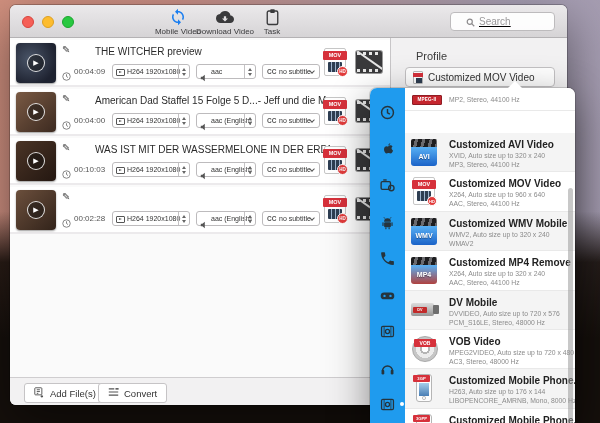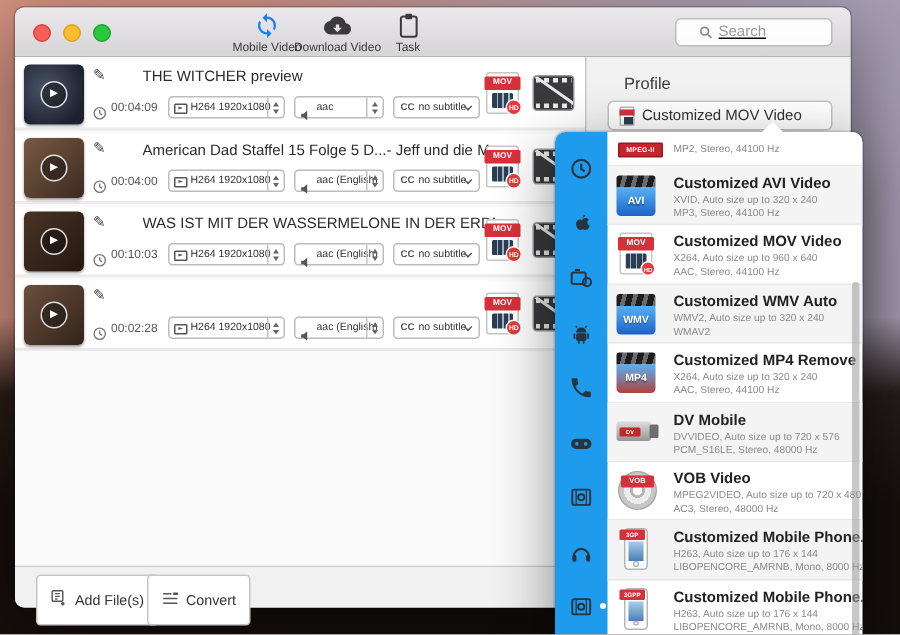--- a/index.html
+++ b/index.html
@@ -69,33 +69,33 @@
   .rp-title { position:absolute; left:25px; top:12px; font-size:11px; color:#3c3c3c; }
   .profilebtn { position:absolute; left:14px; top:29px; width:150px; height:20px; background:#fff; border:1px solid #c3c1c3;
     border-radius:4px; display:flex; align-items:center; gap:5px; padding-left:7px; }
   .minidoc { width:10px; height:13px; background:#fff; border:1px solid #bbb; border-radius:1px; position:relative; }
   .minidoc::before { content:""; position:absolute; top:1px; left:-1px; right:-1px; height:4px; background:#d6313b; }
   .minidoc::after { content:""; position:absolute; top:6px; left:2px; width:6px; height:5px; background:#2e3e52; }
   .profilebtn span { font-size:10px; color:#333; }
   
   .footer { position:absolute; left:0; top:372px; right:0; height:28px; background:#f2f1f2;
     border-top:1px solid #cfcdcf; border-radius:0 0 6px 6px; }
-  .fbtn { position:absolute; top:5px; height:34px; background:#fff; border:1px solid #c6c4c6; border-radius:3px;
+  .fbtn { position:absolute; top:5px; height:20px; background:#fff; border:1px solid #c6c4c6; border-radius:3px;
     display:flex; align-items:center; gap:5px; padding:0 9px; font-size:9.5px; color:#333; }
   
   .popup { position:absolute; left:370px; top:88px; width:205px; height:345px; background:#fff; border-radius:7px;
     box-shadow:0 12px 40px rgba(0,0,0,.45), 0 0 0 1px rgba(0,0,0,.15); z-index:10; }
   .popup .arrow { position:absolute; left:138px; top:-7px; width:0; height:0;
     border-left:7px solid transparent; border-right:7px solid transparent; border-bottom:7px solid #fff; }
   .psidebar { position:absolute; left:0; top:0; bottom:0; width:35px; background:#1f9bee; border-radius:7px 0 0 7px; }
   .sic { position:absolute; left:9px; width:17px; height:17px; }
   .sic svg { display:block; }
   .seldot { position:absolute; left:30px; top:314px; width:4px; height:4px; border-radius:50%; background:#fff; }
   .plist { position:absolute; left:35px; top:0; right:0; bottom:0; overflow:hidden; border-radius:0 7px 7px 0; }
-  .pitem { position:absolute; left:0; right:0; height:39.4px; border-bottom:1px solid #e9e9e9; }
+  .pitem { position:absolute; left:0; right:0; height:39.4px; border-bottom:1px solid #e9e9e9;margin-top:22px; }
   .pitem.alt { background:#f4f4f4; }
   .pit { position:absolute; left:44px; top:6px; font-size:10px; font-weight:bold; color:#222; white-space:nowrap; }
   .pl1 { position:absolute; left:44px; top:19px; font-size:6.8px; color:#8a8a8a; white-space:nowrap; }
   .pl2 { position:absolute; left:44px; top:28px; font-size:6.8px; color:#8a8a8a; white-space:nowrap; }
   .picon { position:absolute; left:5px; top:5px; width:34px; height:30px; }
   .partial { position:absolute; left:0; right:0; top:0; height:23px; border-bottom:1px solid #e9e9e9; background:#fff; }
   .partial .pl1 { top:8px; }
   .mbadge { position:absolute; left:7px; top:7px; width:30px; height:10px; background:#c5262e; border:1px solid #8f1d24;
     color:#fff; font-size:4.6px; font-weight:bold; text-align:center; line-height:8px; border-radius:1px; letter-spacing:.2px; }
   .scrollbar { position:absolute; right:2px; top:100px; width:5px; height:240px; background:#9b9b9b; opacity:.55; border-radius:3px; }
@@ -499,21 +499,21 @@
           <div class="pl2">AAC, Stereo, 44100 Hz</div>
       </div>
 
       <div class="pitem alt" style="top:101.8px">
         <div class="picon">
             <div class="clap">
               <div class="top"></div>
               <div class="body">WMV</div>
             </div>
           </div>
-        <div class="pit">Customized WMV Auto</div>
+        <div class="pit">Customized WMV Mobile</div>
           <div class="pl1">WMV2, Auto size up to 320 x 240</div>
           <div class="pl2">WMAV2</div>
       </div>
 
       <div class="pitem" style="top:141.2px">
         <div class="picon">
             <div class="clap">
               <div class="top"></div>
               <div class="body" style="background:linear-gradient(180deg,#58b0f4,#b0423f)">MP4</div>
             </div>

